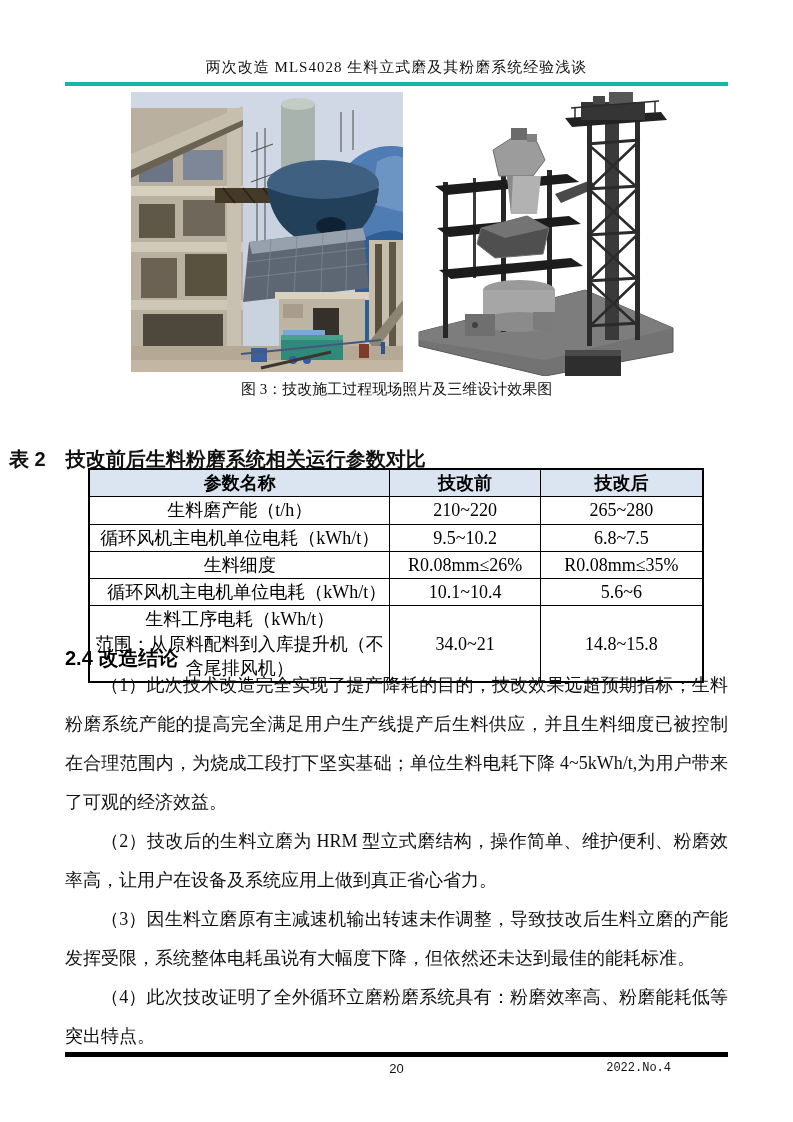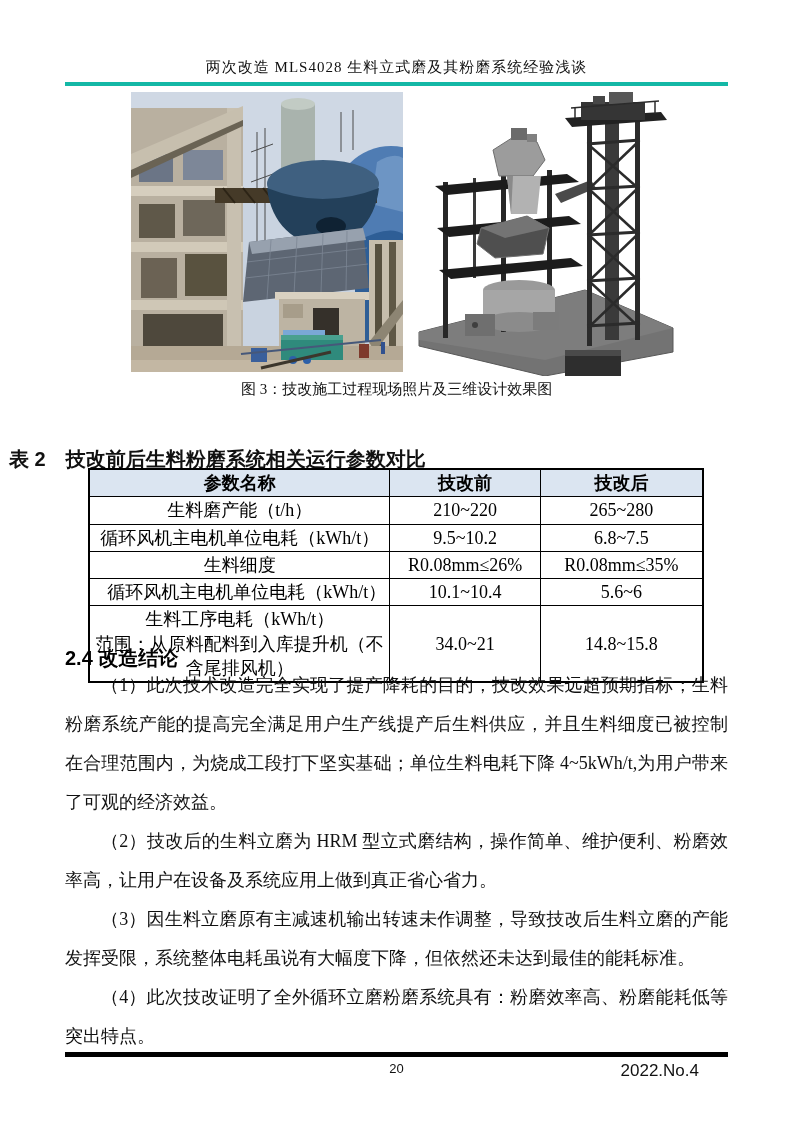--- a/index.html
+++ b/index.html
@@ -82,23 +82,23 @@
   .footer-bar {
     position: absolute; top: 1052px; left: 65px; width: 663px; height: 5px;
     background: #000;
   }
   .footer-page {
     position: absolute; top: 1061px; left: 0; width: 100%;
     text-align: center; font-size: 13px;
     font-family: "Liberation Sans", "DejaVu Sans", sans-serif;
   }
   .footer-issue {
-    position: absolute; top: 1061px; right: 94px;
-    font-size: 17px;
-    font-family: Liberation Sans, sans-serif;
+    position: absolute; top: 1061px; right: 122px;
+    font-size: 12px;
+    font-family: Liberation Mono, monospace;
   }
 </style>
 </head>
 <body>
 
 <div class="page">
 
   <div class="header-title">两次改造 MLS4028 生料立式磨及其粉磨系统经验浅谈</div>
 
   <div class="figures">

